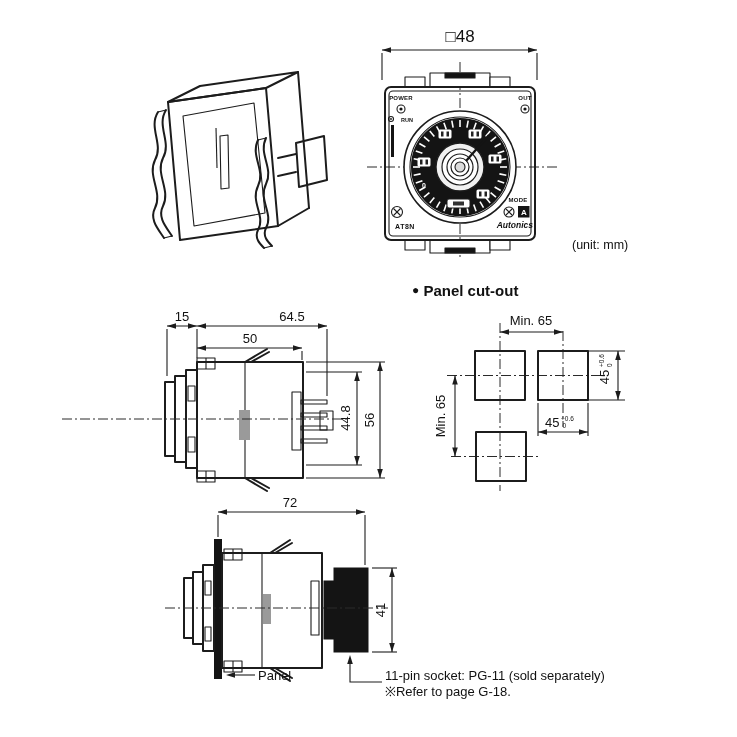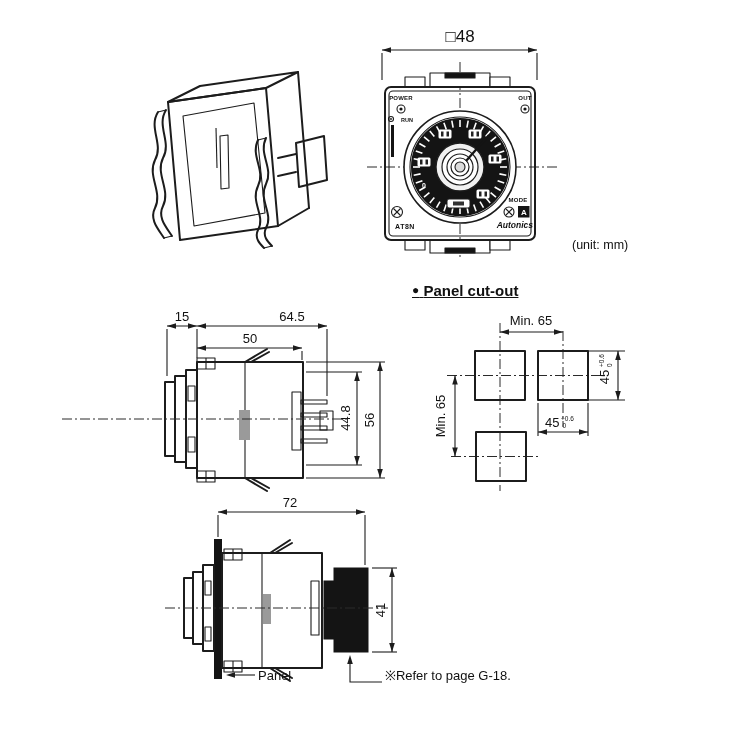--- a/index.html
+++ b/index.html
@@ -16,21 +16,21 @@
   .brand{font-size:8.5px;font-weight:bold;font-style:italic;}
   .model{font-size:7px;font-weight:bold;letter-spacing:.5px;}
   .zero{font-size:7px;font-weight:bold;fill:#fff;}
   .flag{font-size:8px;font-weight:bold;fill:#fff;}
   .outline{fill:none;stroke:#1c1c1c;stroke-width:2;stroke-linejoin:round;stroke-linecap:round;}
   .thin{fill:none;stroke:#1c1c1c;stroke-width:1.1;stroke-linejoin:round;}
   .dimline{stroke:#1c1c1c;stroke-width:1.1;fill:none;}
   .cline{stroke:#2a2a2a;stroke-width:1;fill:none;stroke-dasharray:10,3,2,3;}
   .ah{fill:#1c1c1c;stroke:none;}
   .blackfill{fill:#141414;stroke:#141414;}
-  .title{font-size:15px;font-weight:bold;text-decoration:underline;}
+  .title{font-size:15px;font-weight:bold;}
   .note{font-size:13px;line-height:15.5px;white-space:nowrap;}
   .unit{font-size:12.5px;}
 </style>
 </head>
 <body>
 
 <div id="canvas">
 
   <svg class="abs" style="left:128px;top:58px" width="215" height="205" viewBox="0 0 215 205">
     <g>
@@ -403,16 +403,17 @@
       <text class="dim-md" x="148" y="187">Panel</text>
     </g>
 
     <g>
       <polyline class="dimline" points="272,189 240,189 240,168"></polyline>
       <polygon class="ah" points="240,162 237.2,171 242.8,171"></polygon>
     </g>
   </svg>
 
   <div class="abs note" style="left:385px;top:668px">
+    <div>11-pin socket: PG-11 (sold separately)</div>
     <div>※Refer to page G-18.</div>
   </div>
 
 </div>
 
 </body></html>

